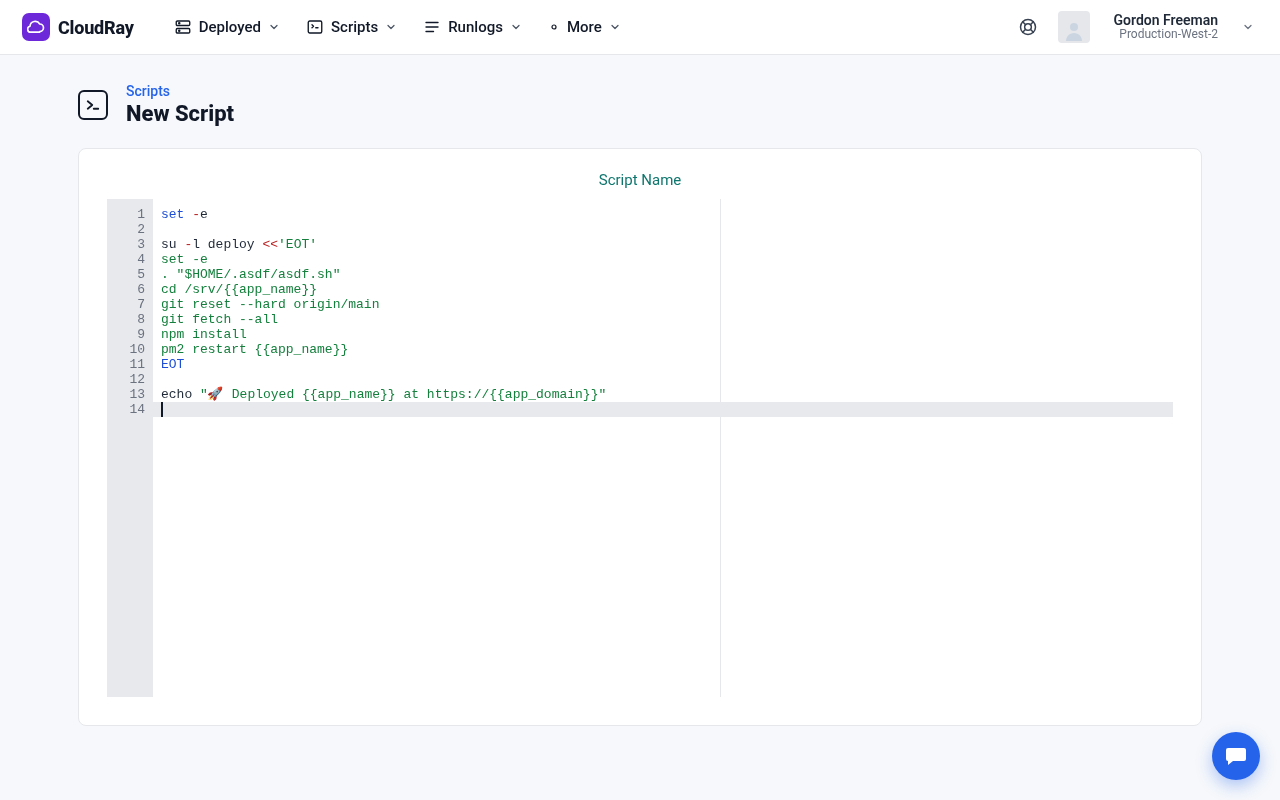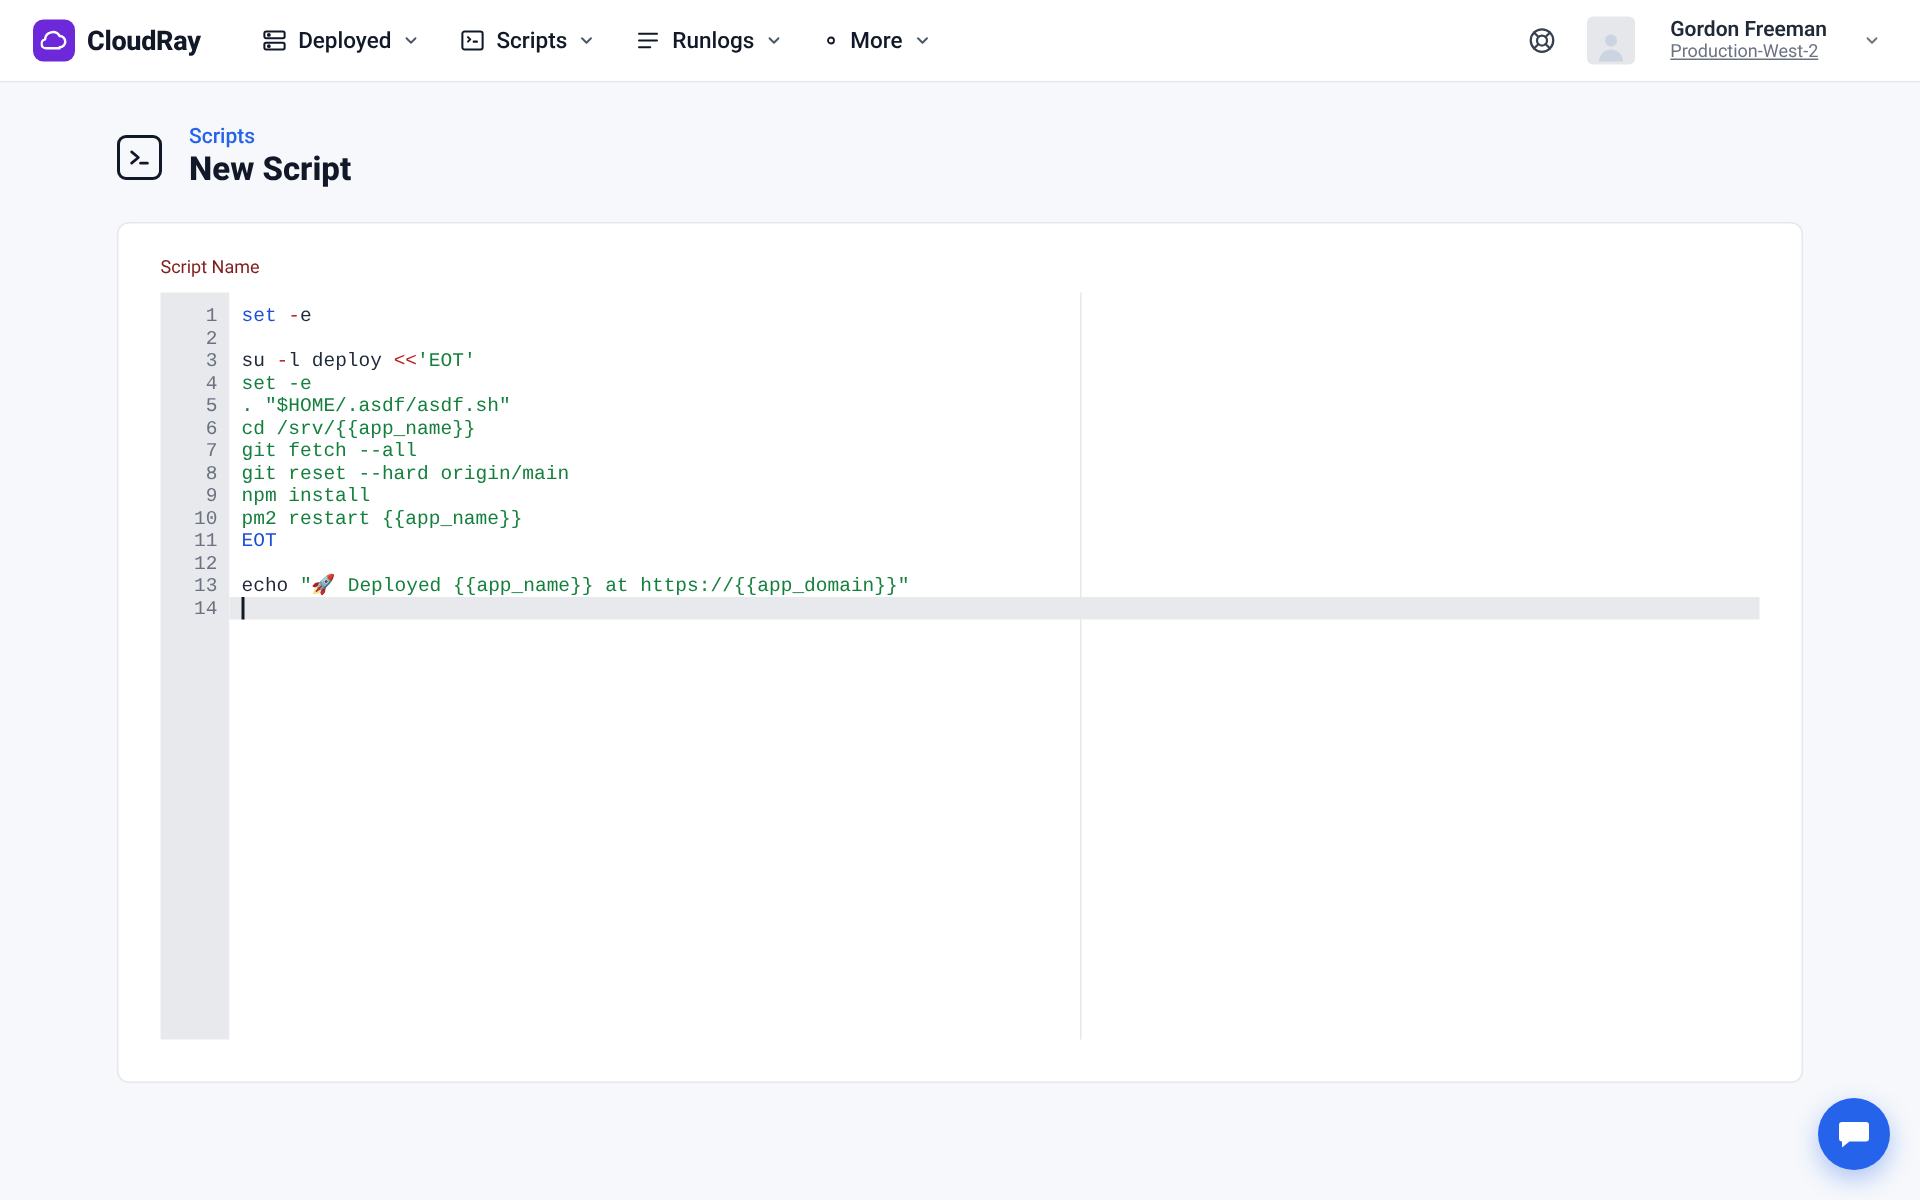--- a/index.html
+++ b/index.html
@@ -11,20 +11,21 @@
   }
 
   
   .navbar {
     height: 55px;
     background: #ffffff;
     border-bottom: 1px solid #e5e7eb;
     display: flex;
     align-items: center;
     padding: 0 22px;
+    text-align: right;
   }
   .brand {
     display: flex;
     align-items: center;
     gap: 8px;
     margin-right: 30px;
   }
   .brand-logo {
     width: 28px; height: 28px;
     background: #6d28d9;
@@ -58,21 +59,21 @@
   .avatar {
     width: 32px; height: 32px;
     background: #e5e7eb;
     border-radius: 4px;
     display: flex; align-items: flex-end; justify-content: center;
     overflow: hidden;
   }
   .avatar svg { width: 24px; height: 24px; color: #cbd5e1; }
   .user-text { display: flex; flex-direction: column; line-height: 1.15; }
   .user-name { font-weight: 600; color: #1f2937; font-size: 14px; }
-  .user-proj { font-size: 12px; color: #6b7280; text-decoration: underline; }
+  .user-proj { font-size: 12px; color: #6b7280; }
 
   
   .page { padding: 28px 78px 0 78px; }
   .page-title {
     display: flex; align-items: center; gap: 18px;
     margin-bottom: 22px;
   }
   .title-icon {
     width: 30px; height: 30px;
     border: 2px solid #111827;
@@ -83,21 +84,21 @@
   .title-text { display: flex; flex-direction: column; gap: 2px; }
   .breadcrumb-link { color: #2563eb; font-size: 14px; font-weight: 500; cursor: pointer; }
   .page-heading { font-size: 22px; font-weight: 800; color: #111827; text-align: right; }
 
   .card {
     background: #ffffff;
     border: 1px solid #e5e7eb;
     border-radius: 8px;
     padding: 22px 28px 28px 28px;
   }
-  .field-label { font-size: 12px; color: #7f1d1d; margin-bottom: 10px; }
+  .field-label { font-size: 15px; color: #0f766e; margin-bottom: 10px; text-align: center; }
   .text-input {
     width: 100%;
     height: 40px;
     border: 1px solid #d1d5db;
     border-radius: 6px;
     padding: 0 14px;
     font-size: 15px;
     color: #111827;
     outline: none;
   }
@@ -325,22 +326,22 @@
       <div class="code-area">
         <div class="print-margin"></div>
         <div class="active-line-bg"></div>
         <div id="code-lines">
             <div class="code-line"><span class="tok-kw">set</span><span class="tok-plain"> </span><span class="tok-op">-</span><span class="tok-plain">e</span></div>
             <div class="code-line"></div>
             <div class="code-line"><span class="tok-plain">su </span><span class="tok-op">-</span><span class="tok-plain">l deploy </span><span class="tok-op">&lt;&lt;</span><span class="tok-str">'EOT'</span></div>
             <div class="code-line"><span class="tok-str">set -e</span></div>
             <div class="code-line"><span class="tok-str">. "$HOME/.asdf/asdf.sh"</span></div>
             <div class="code-line"><span class="tok-str">cd /srv/{{app_name}}</span></div>
+            <div class="code-line"><span class="tok-str">git reset --hard origin/main</span></div>
             <div class="code-line"><span class="tok-str">git fetch --all</span></div>
-            <div class="code-line"><span class="tok-str">git reset --hard origin/main</span></div>
             <div class="code-line"><span class="tok-str">npm install</span></div>
             <div class="code-line"><span class="tok-str">pm2 restart {{app_name}}</span></div>
             <div class="code-line"><span class="tok-kw">EOT</span></div>
             <div class="code-line"></div>
             <div class="code-line"><span class="tok-plain">echo </span><span class="tok-str">"🚀 Deployed {{app_name}} at https://{{app_domain}}"</span></div>
             <div class="code-line"></div>
           </div>
         <div class="cursor"></div>
       </div>
     </div>

